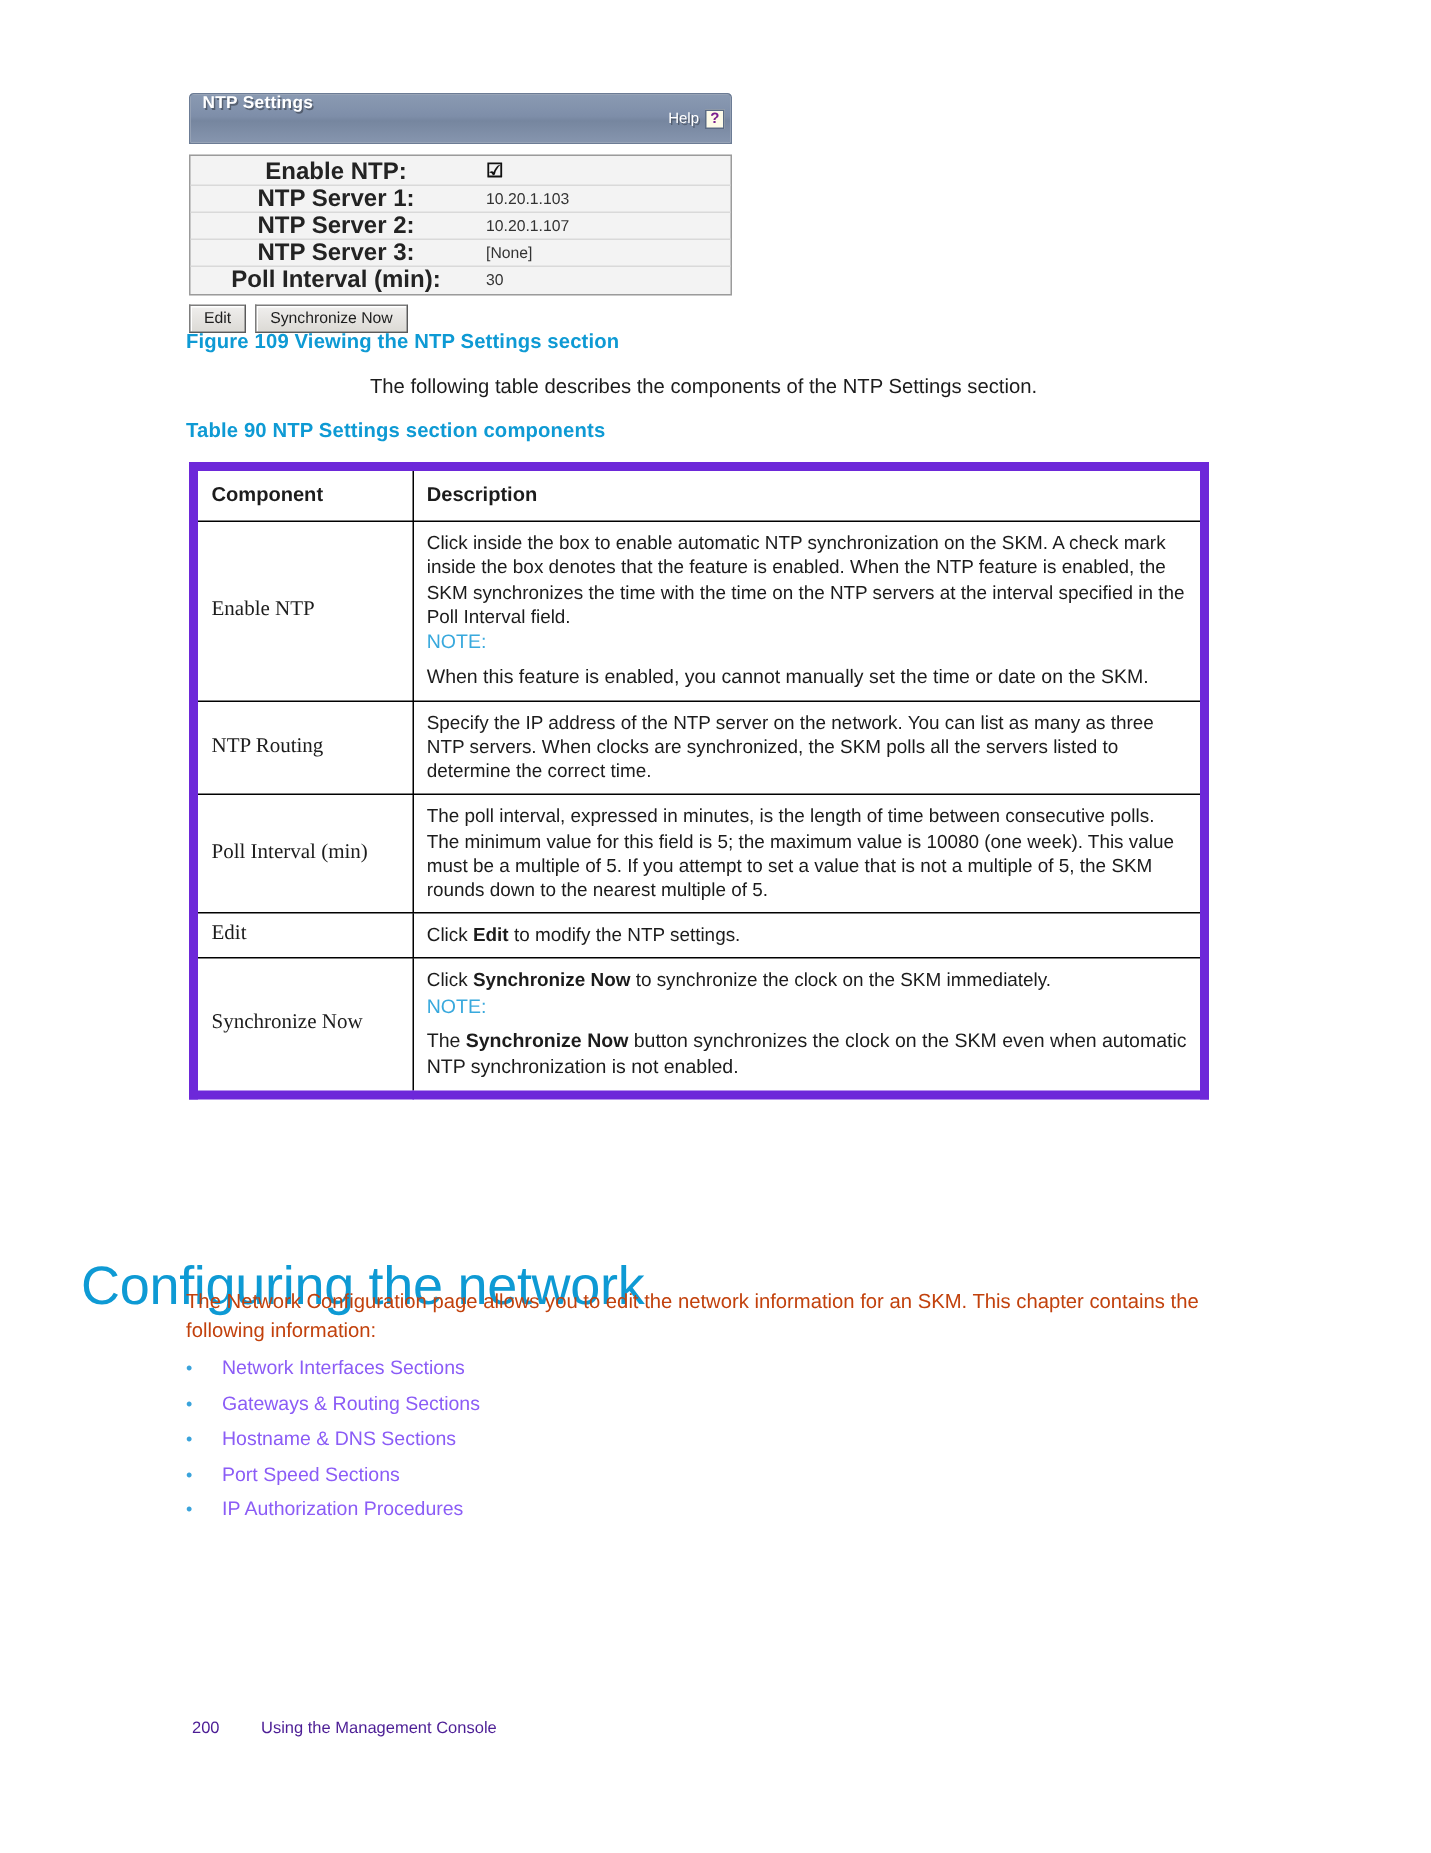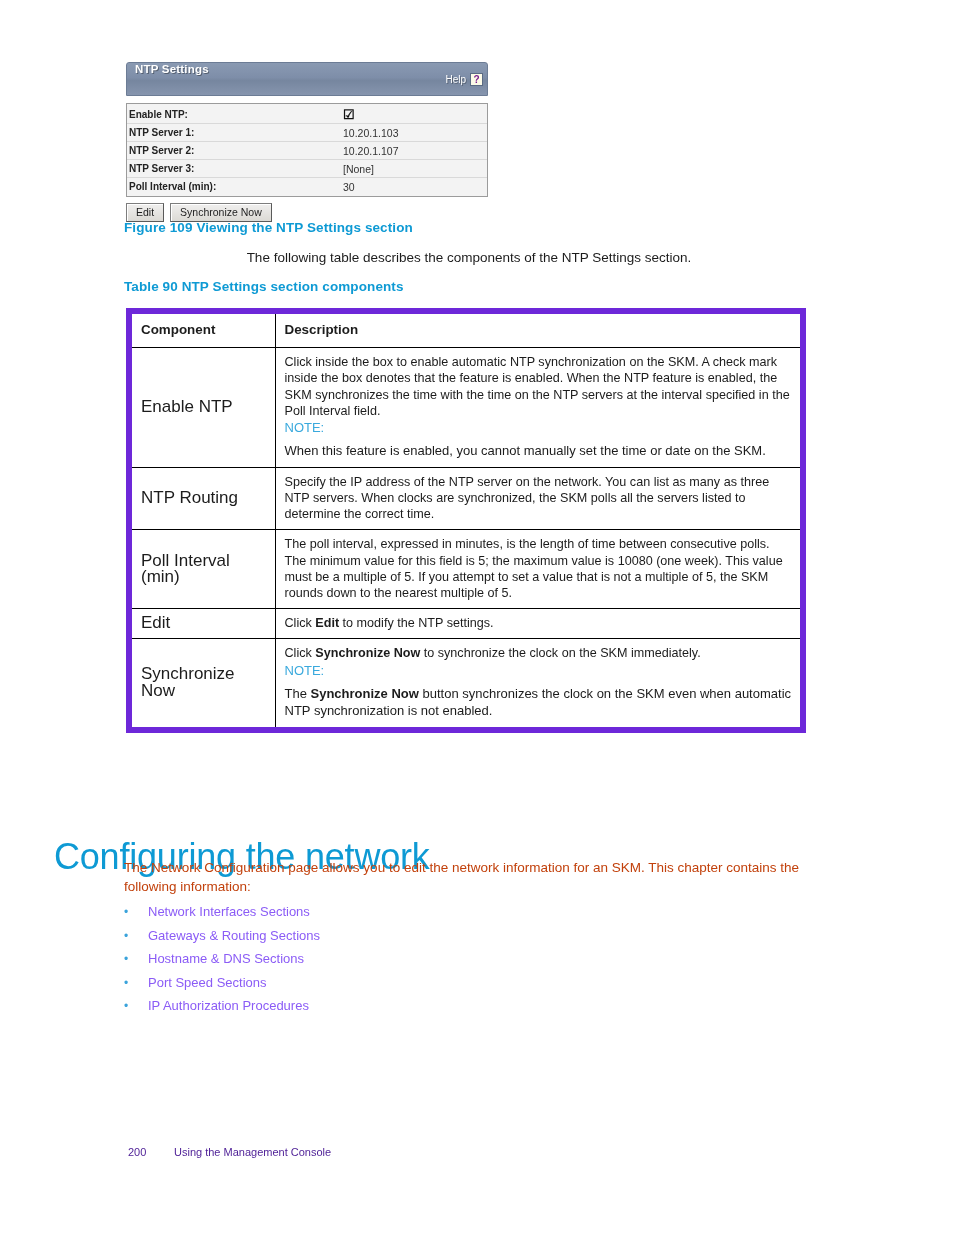--- a/index.html
+++ b/index.html
@@ -75,25 +75,25 @@
   .form-row {
     display: flex;
     align-items: center;
     height: 17px;
     border-bottom: 1px solid #d9d9d9;
     padding: 0 2px;
   }
   .form-row:last-child { border-bottom: none; }
   .form-label {
     width: 190px;
-    text-align: left;
-    font-size: 10px;
+    text-align: center;
+    font-size: 16px;
     font-weight: bold;
     color: #232323;
-    padding-right: 24px;
+    padding-right: 5px;
     white-space: nowrap;
   }
   .form-value {
     font-size: 10.5px;
     color: #333333;
     white-space: nowrap;
   }
   .tick {
     font-size: 13px;
     line-height: 11px;
@@ -173,21 +173,22 @@
     color: #1c1c1c;
     text-align: left;
   }
   .comp-table thead th {
     font-weight: bold;
     font-size: 13.4px;
     padding-top: 8px;
     padding-bottom: 9px;
   }
   .comp-table td.comp-cell {
-    font-size: 17px;
+    font-size: 14px;
+    font-family: Liberation Serif, serif;
   }
   .note-label {
     color: #39a9dd;
     font-size: 13px;
     display: block;
     margin-top: 1px;
   }
   .note-body {
     display: block;
     margin-top: 6px;

